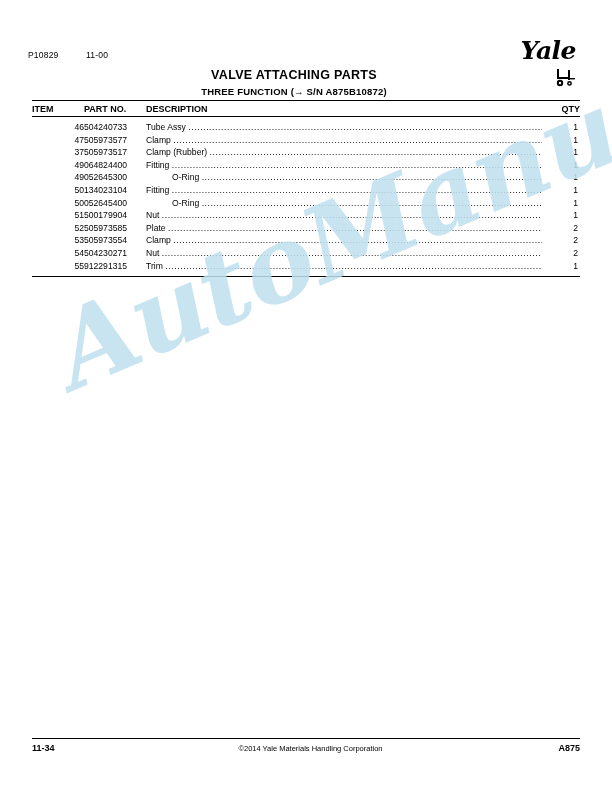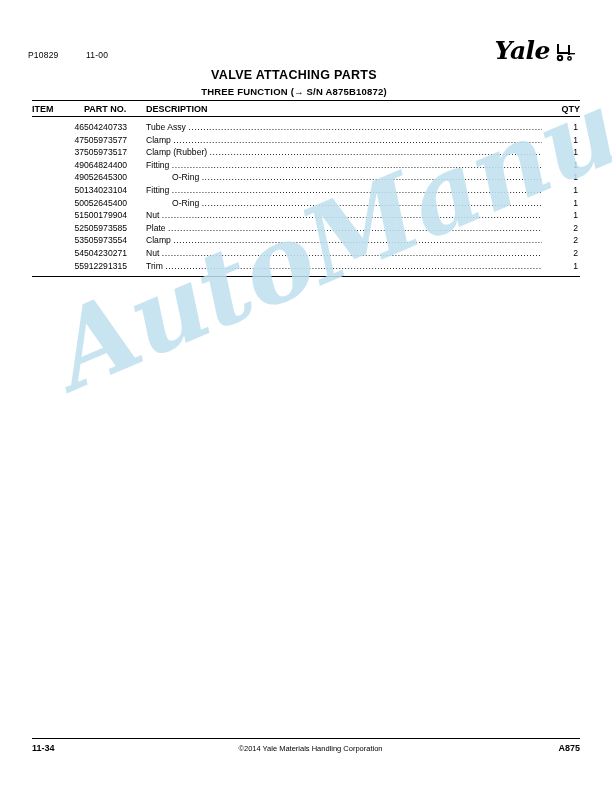--- a/index.html
+++ b/index.html
@@ -44,20 +44,21 @@
     font-size: 8.5px;
     letter-spacing: 0.2px;
   }
   .brand {
     position: absolute;
     right: 0;
     top: -6px;
     display: flex;
     align-items: flex-end;
     gap: 4px;
+    flex-direction: column;
   }
   .brand-word {
     font-family: "DejaVu Serif", serif;
     font-size: 25px;
     font-style: italic;
     font-weight: bold;
     letter-spacing: -0.5px;
     line-height: 1;
   }
   .brand-mark {

